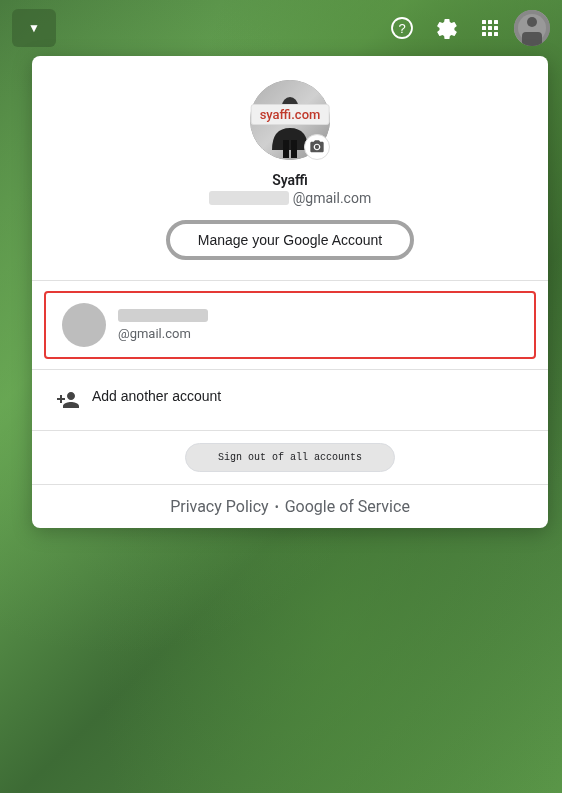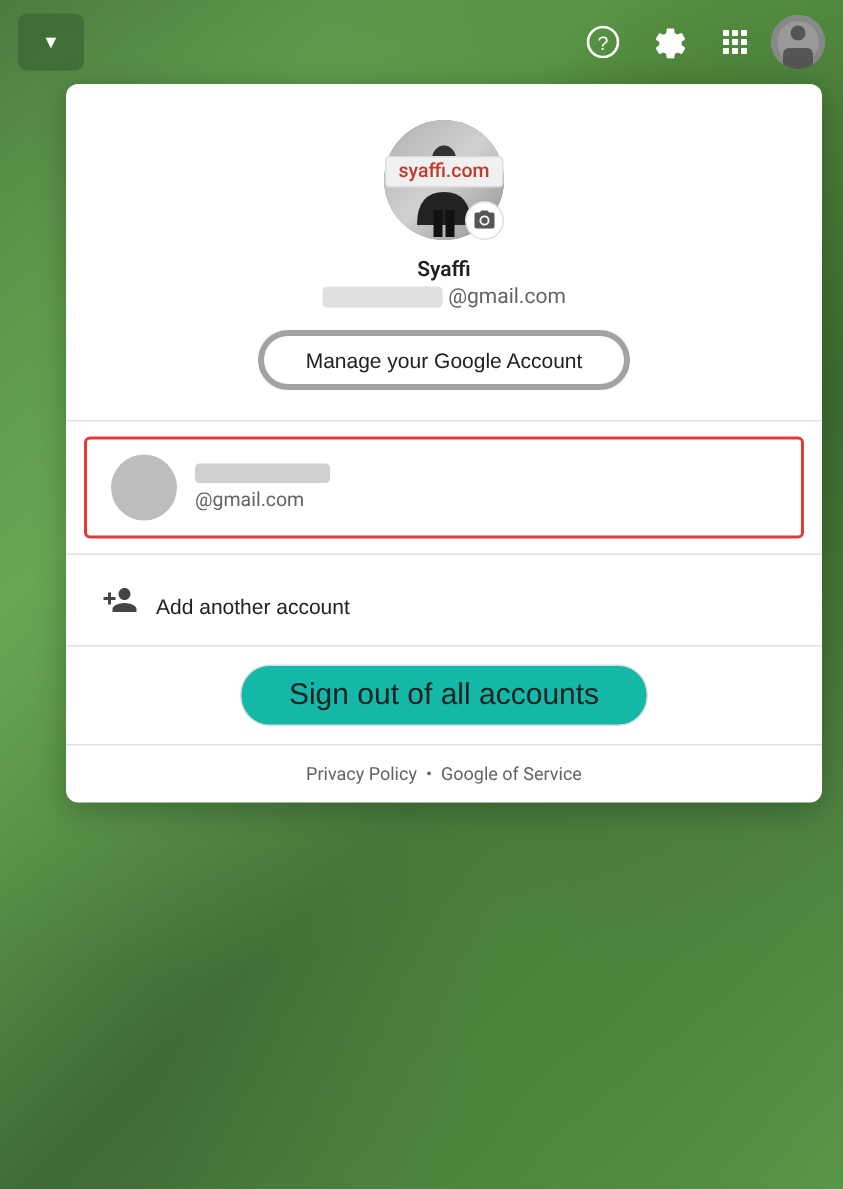--- a/index.html
+++ b/index.html
@@ -100,21 +100,21 @@
       background: linear-gradient(135deg, #888 0%, #aaa 50%, #777 100%);
       display: flex;
       align-items: center;
       justify-content: center;
     }
 
     
     .popup-panel {
       position: absolute;
       top: 56px;
-      left: 44px;
+      left: 32px;
       right: 14px;
       background: #fff;
       border-radius: 8px;
       box-shadow: 0 4px 20px rgba(0,0,0,0.25);
       z-index: 10;
       overflow: hidden;
       padding-bottom: 0;
     }
 
     .panel-scroll {
@@ -269,21 +269,21 @@
     }
 
     
     .add-account-section {
       padding: 6px 0;
       border-bottom: 1px solid #e0e0e0;
     }
 
     .add-account-btn {
       display: flex;
-      align-items: flex-end;
+      align-items: flex-start;
       width: 100%;
       padding: 12px 24px;
       background: none;
       border: none;
       cursor: pointer;
       font-size: 14px;
       color: #202124;
       gap: 12px;
     }
 
@@ -292,38 +292,39 @@
       padding: 12px 24px;
       display: flex;
       justify-content: center;
       border-bottom: 1px solid #e0e0e0;
     }
 
     .sign-out-btn {
       padding: 8px 32px;
       border: 1px solid #dadce0;
       border-radius: 20px;
-      background: #14b8a6;
-      font-size: 20px;
+      background: #e5e5e5;
+      font-size: 10px;
       color: #202124;
       cursor: pointer;
       font-weight: 500;
+      font-family: Liberation Mono, monospace;
     }
 
     
     .panel-footer {
       display: flex;
       justify-content: center;
       align-items: center;
       padding: 12px;
       gap: 6px;
     }
 
     .footer-link {
-      font-size: 12px;
+      font-size: 16px;
       color: #5f6368;
       cursor: pointer;
       text-decoration: none;
     }
 
     .footer-dot {
       font-size: 12px;
       color: #5f6368;
     }
 

